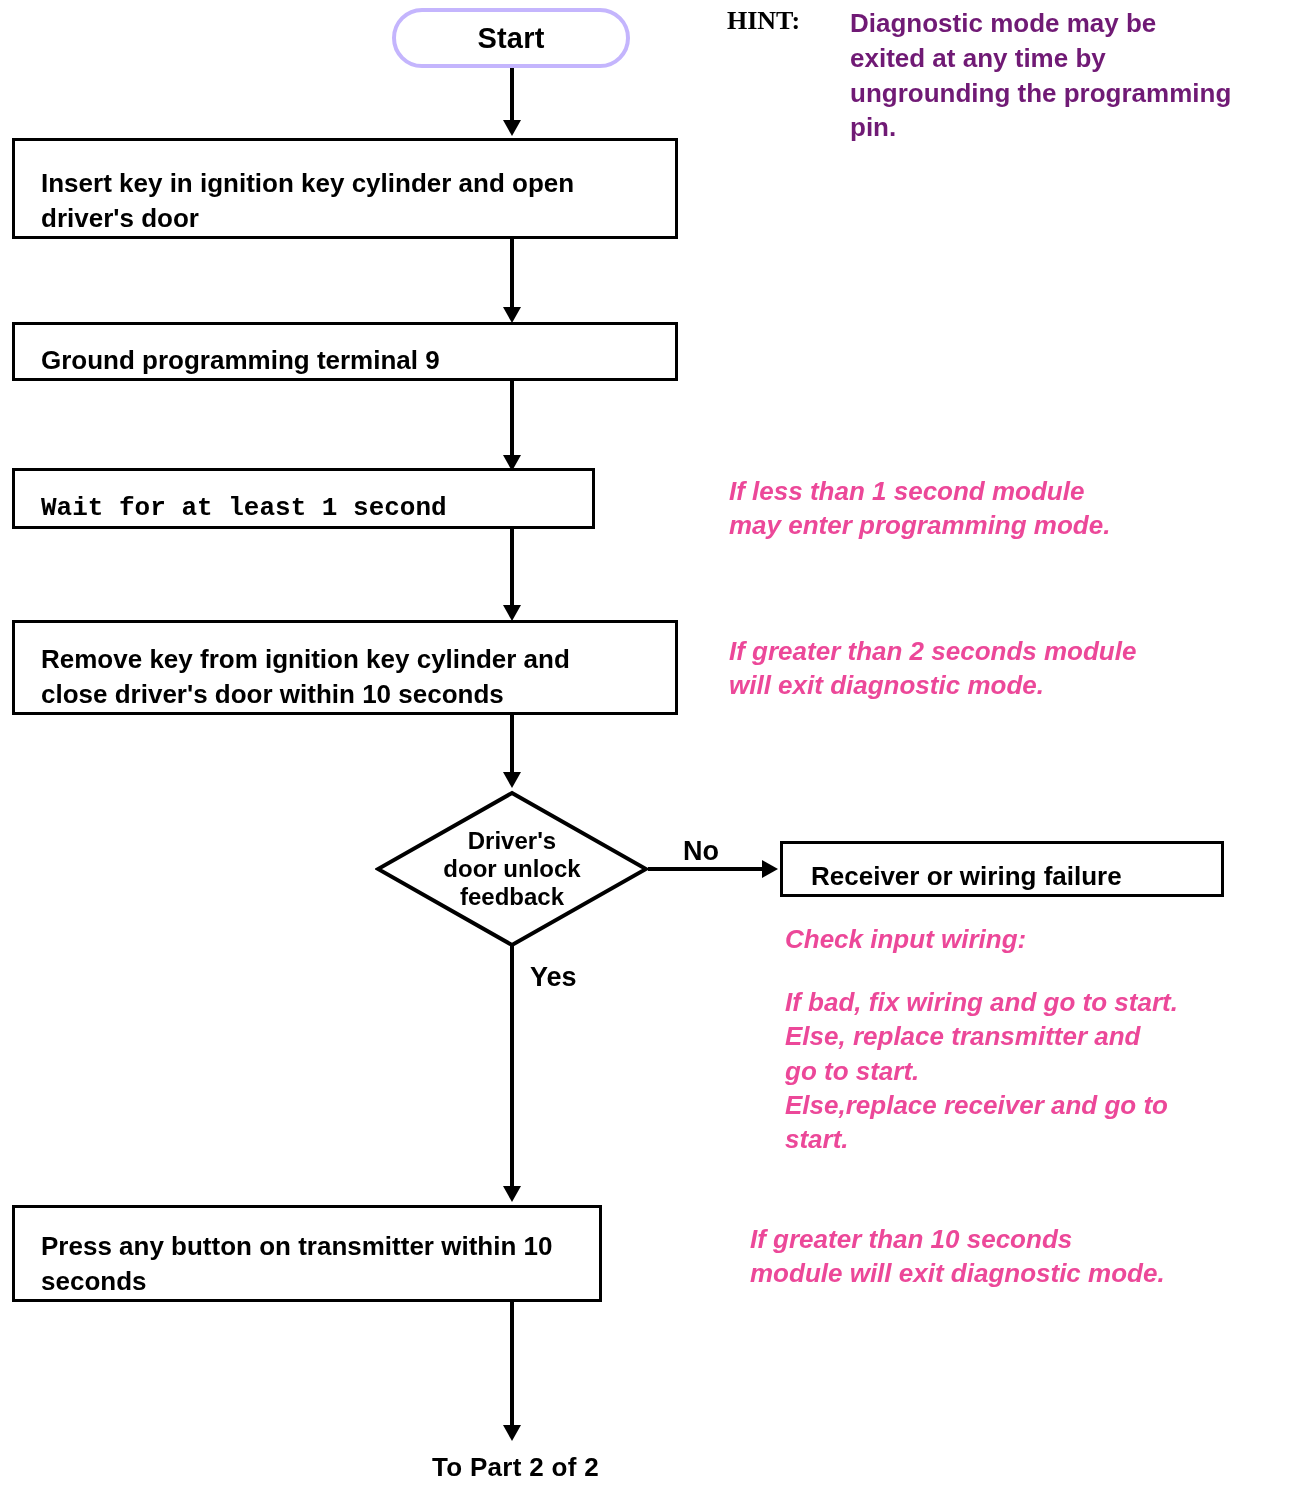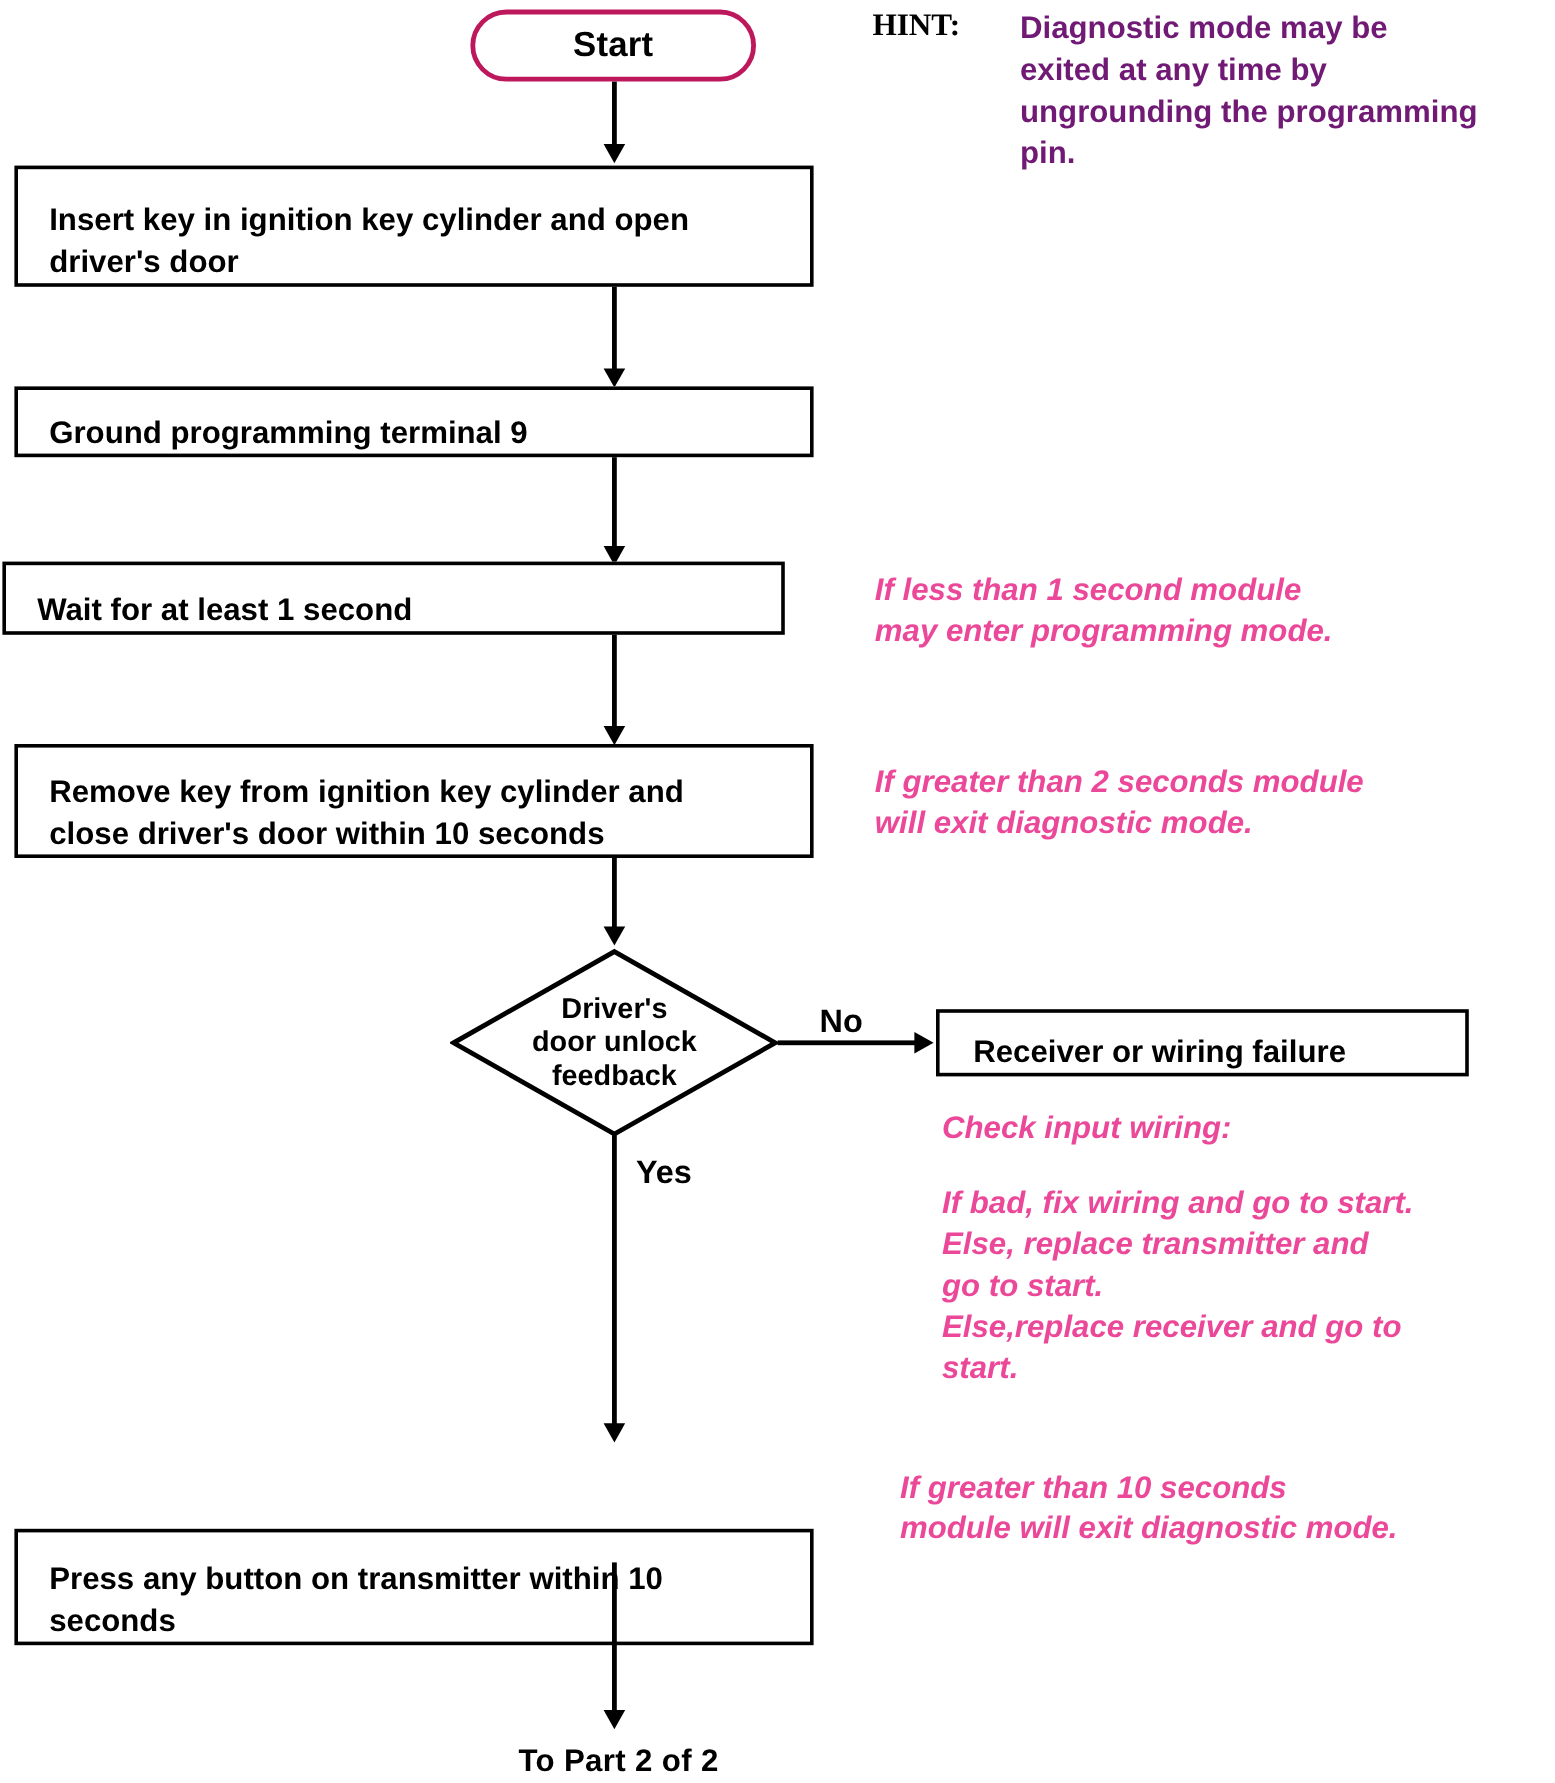--- a/index.html
+++ b/index.html
@@ -18,21 +18,21 @@
     overflow: hidden;
   }
 
   
   .pill {
     position: absolute;
     left: 392px;
     top: 8px;
     width: 238px;
     height: 60px;
-    border: 4px solid #be185d;
+    border: 4px solid #c4b5fd;
     border-radius: 30px;
     box-sizing: border-box;
     display: flex;
     align-items: center;
     justify-content: center;
     background: #fff;
   }
   .pill-label {
     font-size: 29px;
     font-weight: bold;
@@ -191,21 +191,21 @@
   <div class="vline" style="left:510px; top:239px; height:77px;"></div>
   <div class="arrow-down" style="left:503px; top:307px;"></div>
 
   <div class="box" style="left:12px; top:322px; width:666px; height:59px;">
     <span class="box-label">Ground programming terminal 9</span>
   </div>
 
   <div class="vline" style="left:510px; top:381px; height:83px;"></div>
   <div class="arrow-down" style="left:503px; top:455px;"></div>
 
-  <div class="box" style="left:2px; top:468px; width:652px; height:61px;">
+  <div class="box" style="left:12px; top:468px; width:583px; height:61px;font-family:Liberation Mono, monospace;">
     <span class="box-label">Wait for at least 1 second</span>
   </div>
   <div class="note" style="left:729px; top:474px; width:500px;">If less than 1 second module
 may enter programming mode.</div>
 
   <div class="vline" style="left:510px; top:529px; height:85px;"></div>
   <div class="arrow-down" style="left:503px; top:605px;"></div>
 
   <div class="box" style="left:12px; top:620px; width:666px; height:95px;">
     <span class="box-label">Remove key from ignition key cylinder and
@@ -238,21 +238,21 @@
     <span class="box-label" style="padding-left:28px;">Receiver or wiring failure</span>
   </div>
 
   <div class="note" style="left:785px; top:922px; width:440px;">Check input wiring:</div>
   <div class="note" style="left:785px; top:985px; width:470px;">If bad, fix wiring and go to start.
 Else, replace transmitter and
 go to start.
 Else,replace receiver and go to
 start.</div>
 
-  <div class="box" style="left:12px; top:1274px; width:666px; height:97px;">
+  <div class="box" style="left:12px; top:1205px; width:590px; height:97px;">
     <span class="box-label">Press any button on transmitter within 10
 seconds</span>
   </div>
   <div class="note" style="left:750px; top:1222px; width:500px;">If greater than 10 seconds
 module will exit diagnostic mode.</div>
 
   <div class="vline" style="left:510px; top:1302px; height:128px;"></div>
   <div class="arrow-down" style="left:503px; top:1425px;"></div>
 
   <div class="footer-label">To Part 2 of  2</div>

